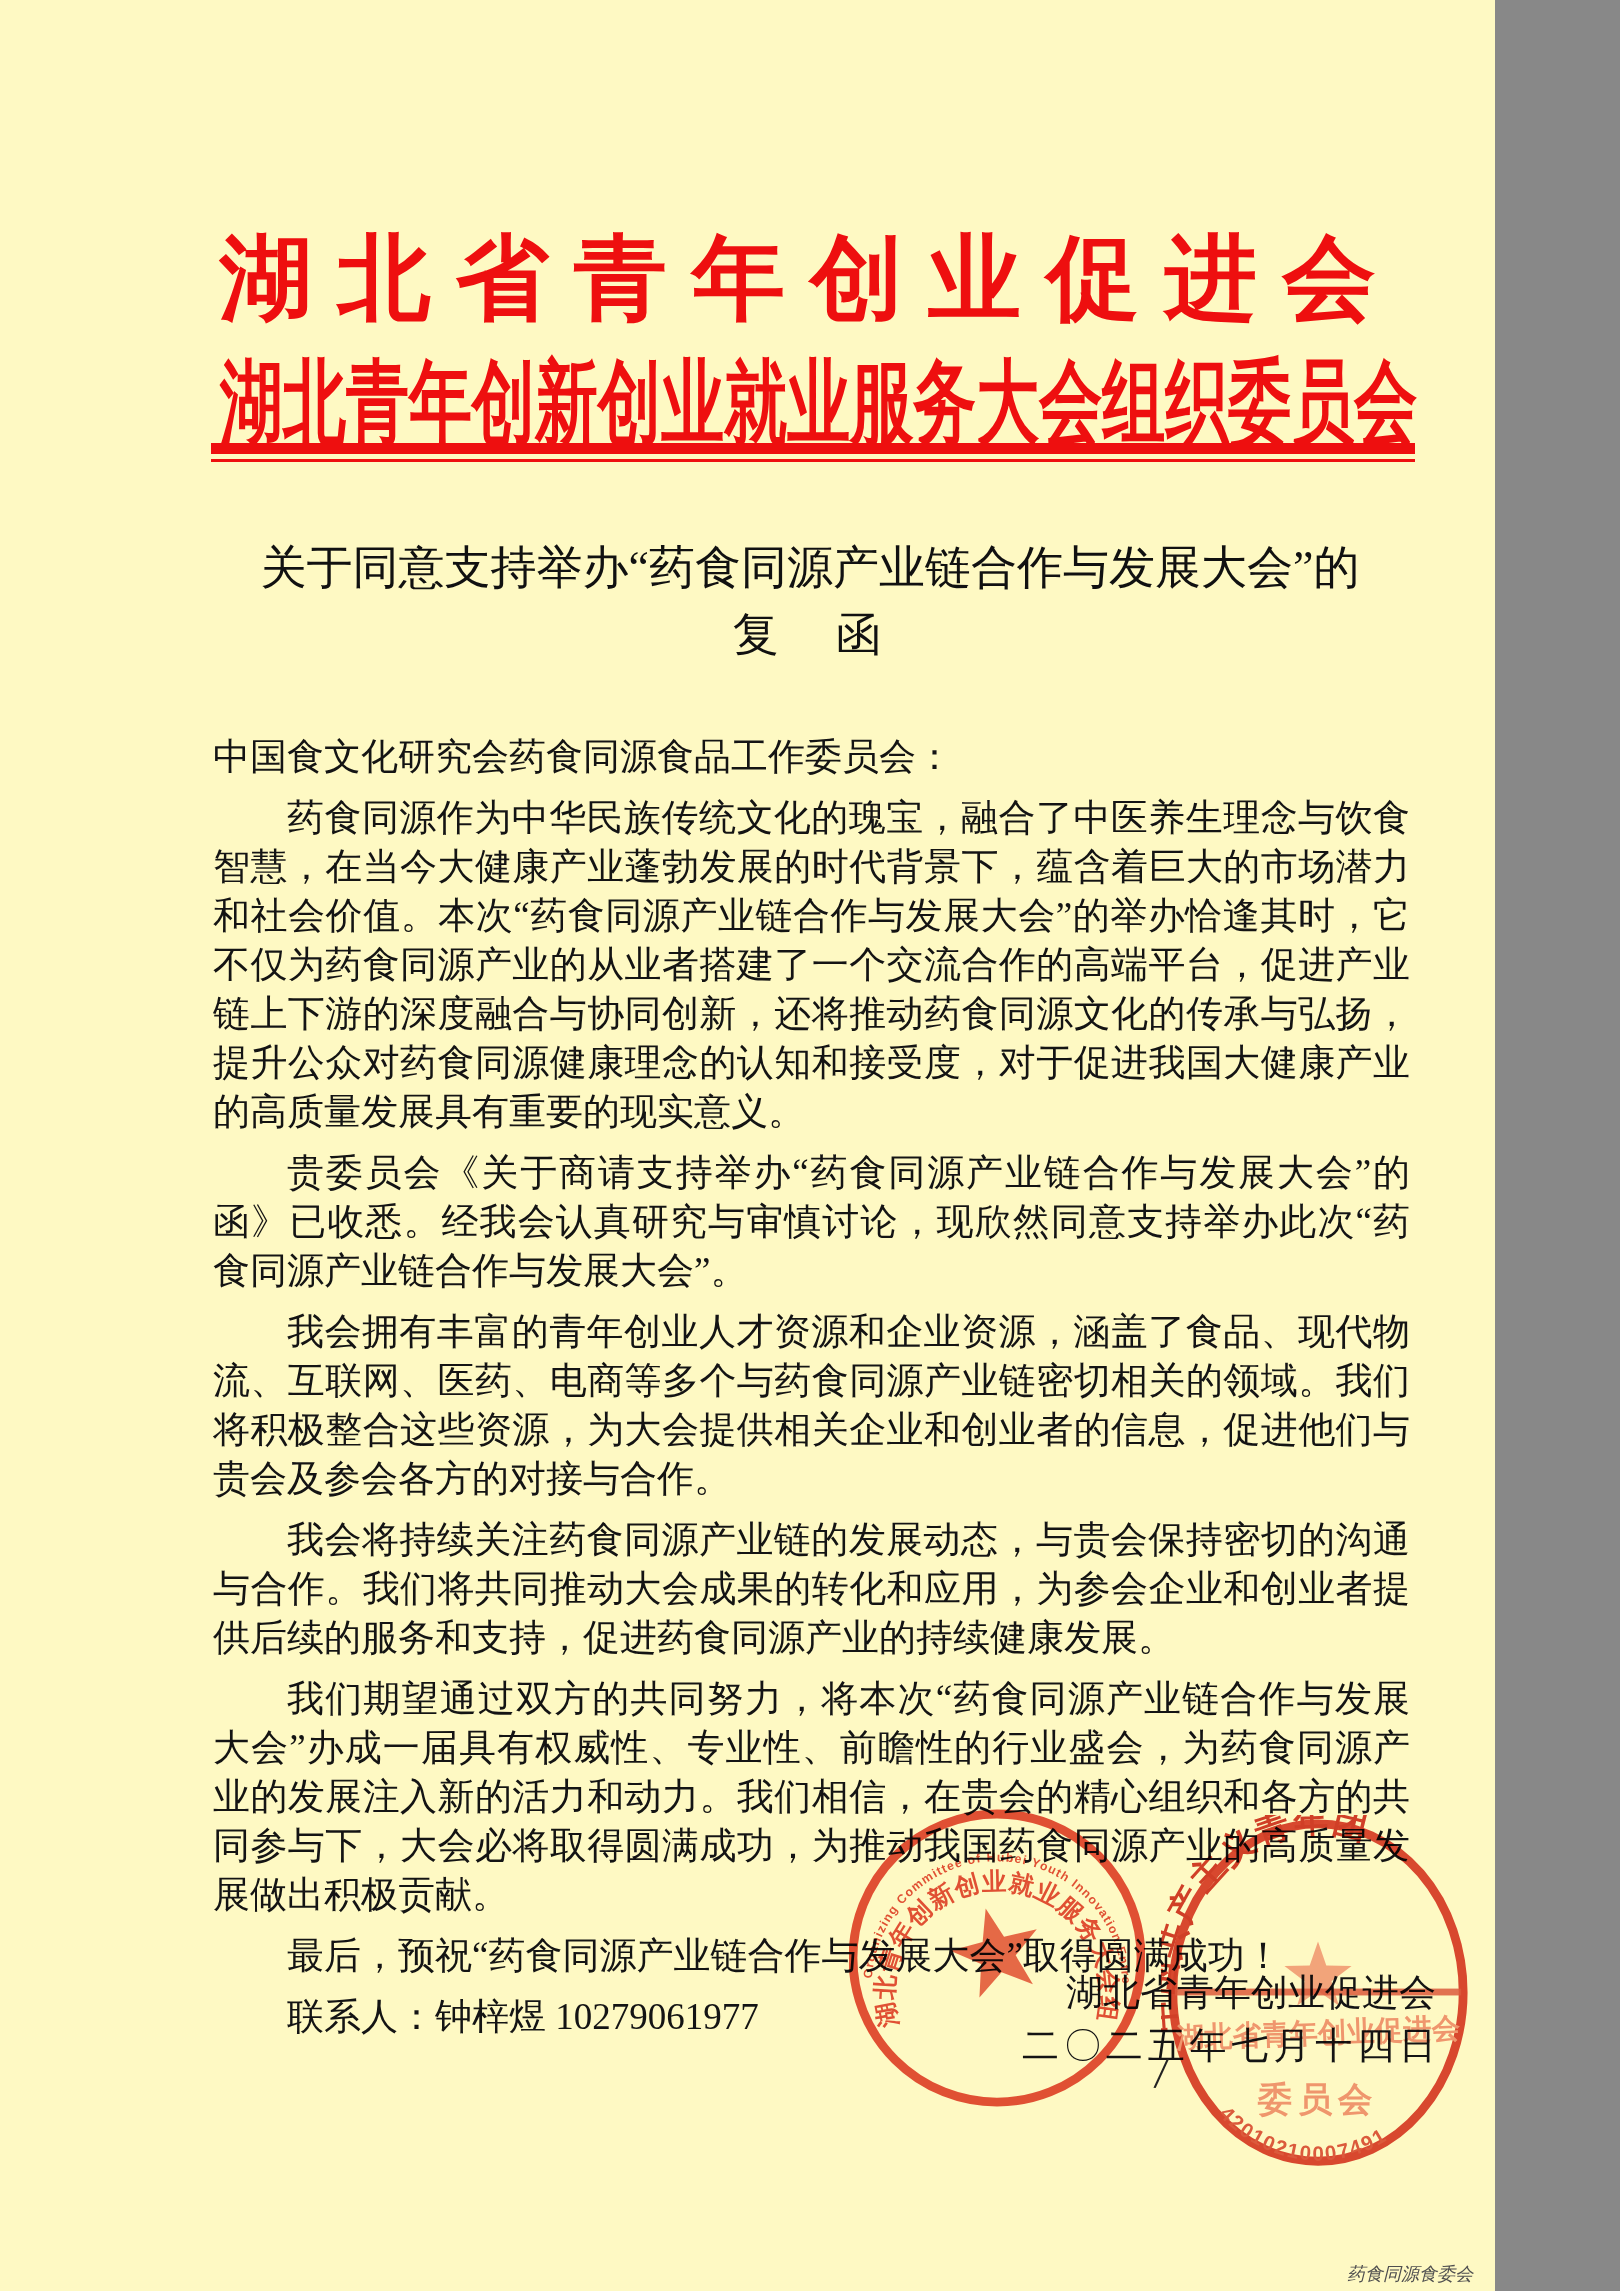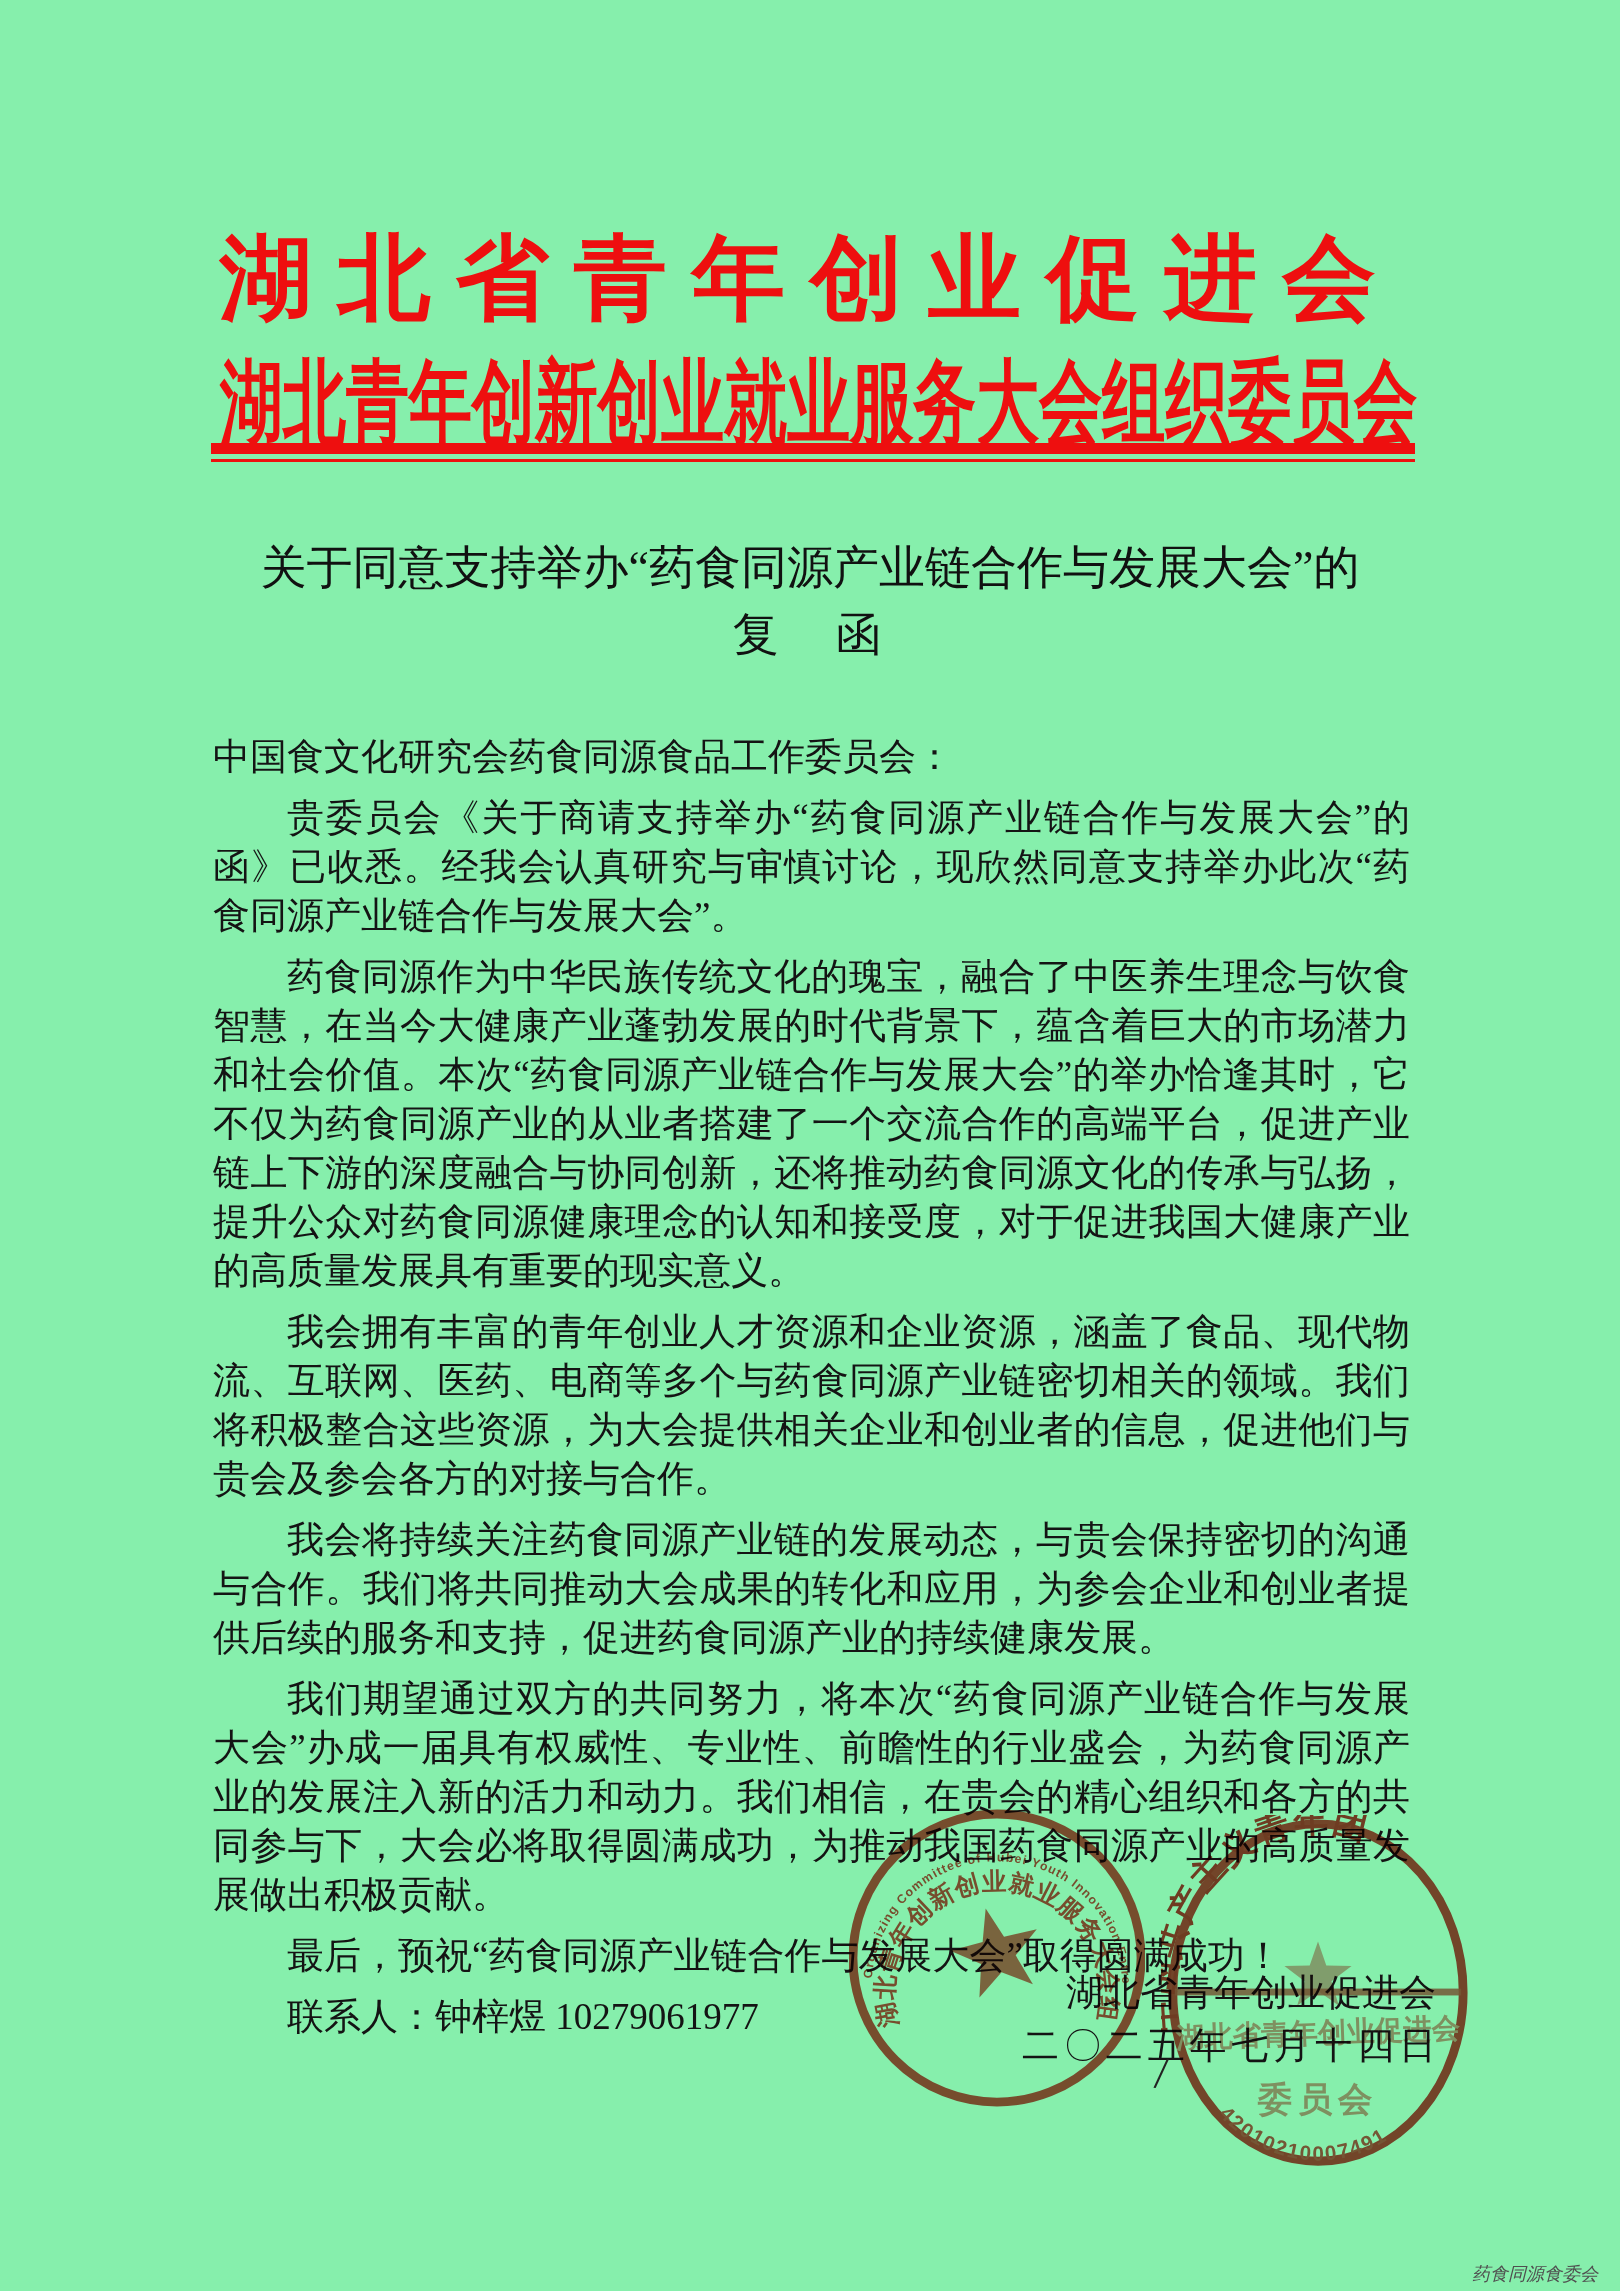--- a/index.html
+++ b/index.html
@@ -1,21 +1,22 @@
 <!DOCTYPE html>
 <html><head>
 <meta charset="utf-8">
 <style>
   html,body{margin:0;padding:0;background:#888;}
   #page{
     position:relative;
-    width:1620px;height:2292px;
-    background:#86efac;
+    width:1460px;height:2292px;
+    background:#fef9c3;
     overflow:hidden;
     font-family:"Liberation Serif", serif;
+    padding-left:35px;
   }
   .abs{position:absolute;}
   
   #lh1{
     left:0;top:216px;width:1620px;
     text-align:center;
     font-size:93px;font-weight:700;
     letter-spacing:0.27em;
     color:#ee0f0f;
     white-space:nowrap;
@@ -87,22 +88,22 @@
     <span id="lh2">湖北青年创新创业就业服务大会组织委员会</span>
   </div>
   <div class="abs" id="rule-thick"></div>
   <div class="abs" id="rule-thin"></div>
 
   <div class="abs doc-title" id="title1">关于同意支持举办“药食同源产业链合作与发展大会”的</div>
   <div class="abs doc-title" id="title2">复　函</div>
 
   <div class="abs" id="body">
     <p class="salutation">中国食文化研究会药食同源食品工作委员会：</p>
+    <p>药食同源作为中华民族传统文化的瑰宝，融合了中医养生理念与饮食智慧，在当今大健康产业蓬勃发展的时代背景下，蕴含着巨大的市场潜力和社会价值。本次“药食同源产业链合作与发展大会”的举办恰逢其时，它不仅为药食同源产业的从业者搭建了一个交流合作的高端平台，促进产业链上下游的深度融合与协同创新，还将推动药食同源文化的传承与弘扬，提升公众对药食同源健康理念的认知和接受度，对于促进我国大健康产业的高质量发展具有重要的现实意义。</p>
     <p>贵委员会《关于商请支持举办“药食同源产业链合作与发展大会”的函》已收悉。经我会认真研究与审慎讨论，现欣然同意支持举办此次“药食同源产业链合作与发展大会”。</p>
-    <p>药食同源作为中华民族传统文化的瑰宝，融合了中医养生理念与饮食智慧，在当今大健康产业蓬勃发展的时代背景下，蕴含着巨大的市场潜力和社会价值。本次“药食同源产业链合作与发展大会”的举办恰逢其时，它不仅为药食同源产业的从业者搭建了一个交流合作的高端平台，促进产业链上下游的深度融合与协同创新，还将推动药食同源文化的传承与弘扬，提升公众对药食同源健康理念的认知和接受度，对于促进我国大健康产业的高质量发展具有重要的现实意义。</p>
     <p>我会拥有丰富的青年创业人才资源和企业资源，涵盖了食品、现代物流、互联网、医药、电商等多个与药食同源产业链密切相关的领域。我们将积极整合这些资源，为大会提供相关企业和创业者的信息，促进他们与贵会及参会各方的对接与合作。</p>
     <p>我会将持续关注药食同源产业链的发展动态，与贵会保持密切的沟通与合作。我们将共同推动大会成果的转化和应用，为参会企业和创业者提供后续的服务和支持，促进药食同源产业的持续健康发展。</p>
     <p>我们期望通过双方的共同努力，将本次“药食同源产业链合作与发展大会”办成一届具有权威性、专业性、前瞻性的行业盛会，为药食同源产业的发展注入新的活力和动力。我们相信，在贵会的精心组织和各方的共同参与下，大会必将取得圆满成功，为推动我国药食同源产业的高质量发展做出积极贡献。</p>
     <p>最后，预祝“药食同源产业链合作与发展大会”取得圆满成功！</p>
     <p>联系人：钟梓煜 10279061977</p>
   </div>
 
   <div class="abs" id="sig-org">湖北省青年创业促进会</div>
   <div class="abs" id="sig-date">二〇二五年七月十四日</div>
   <div class="abs" id="pen-slash">/</div>

